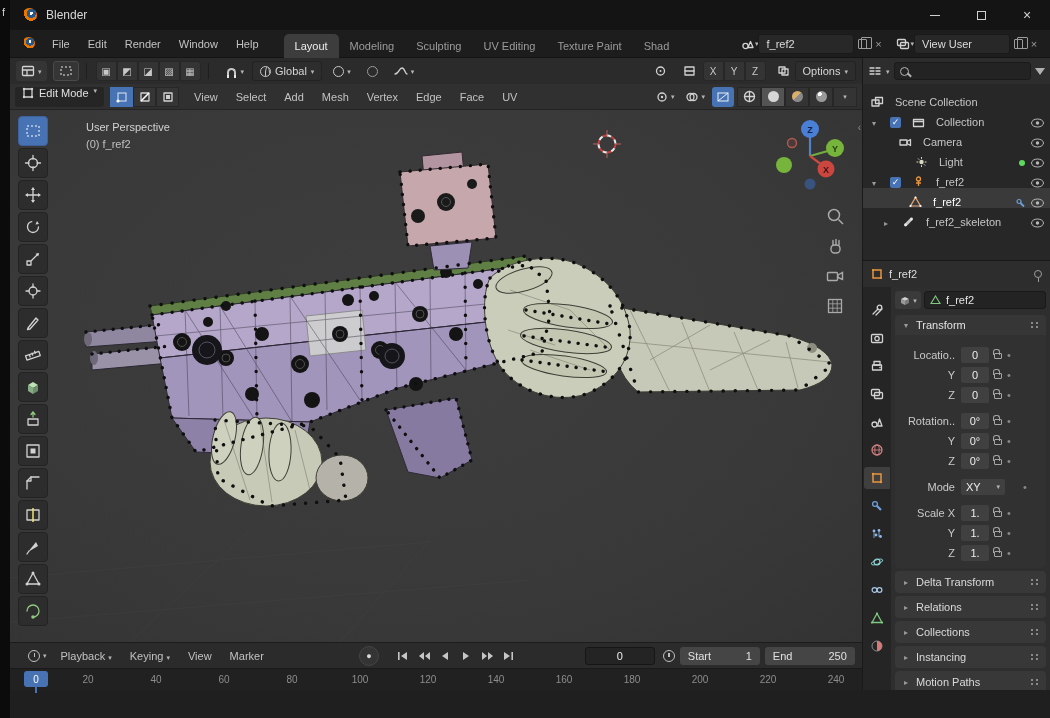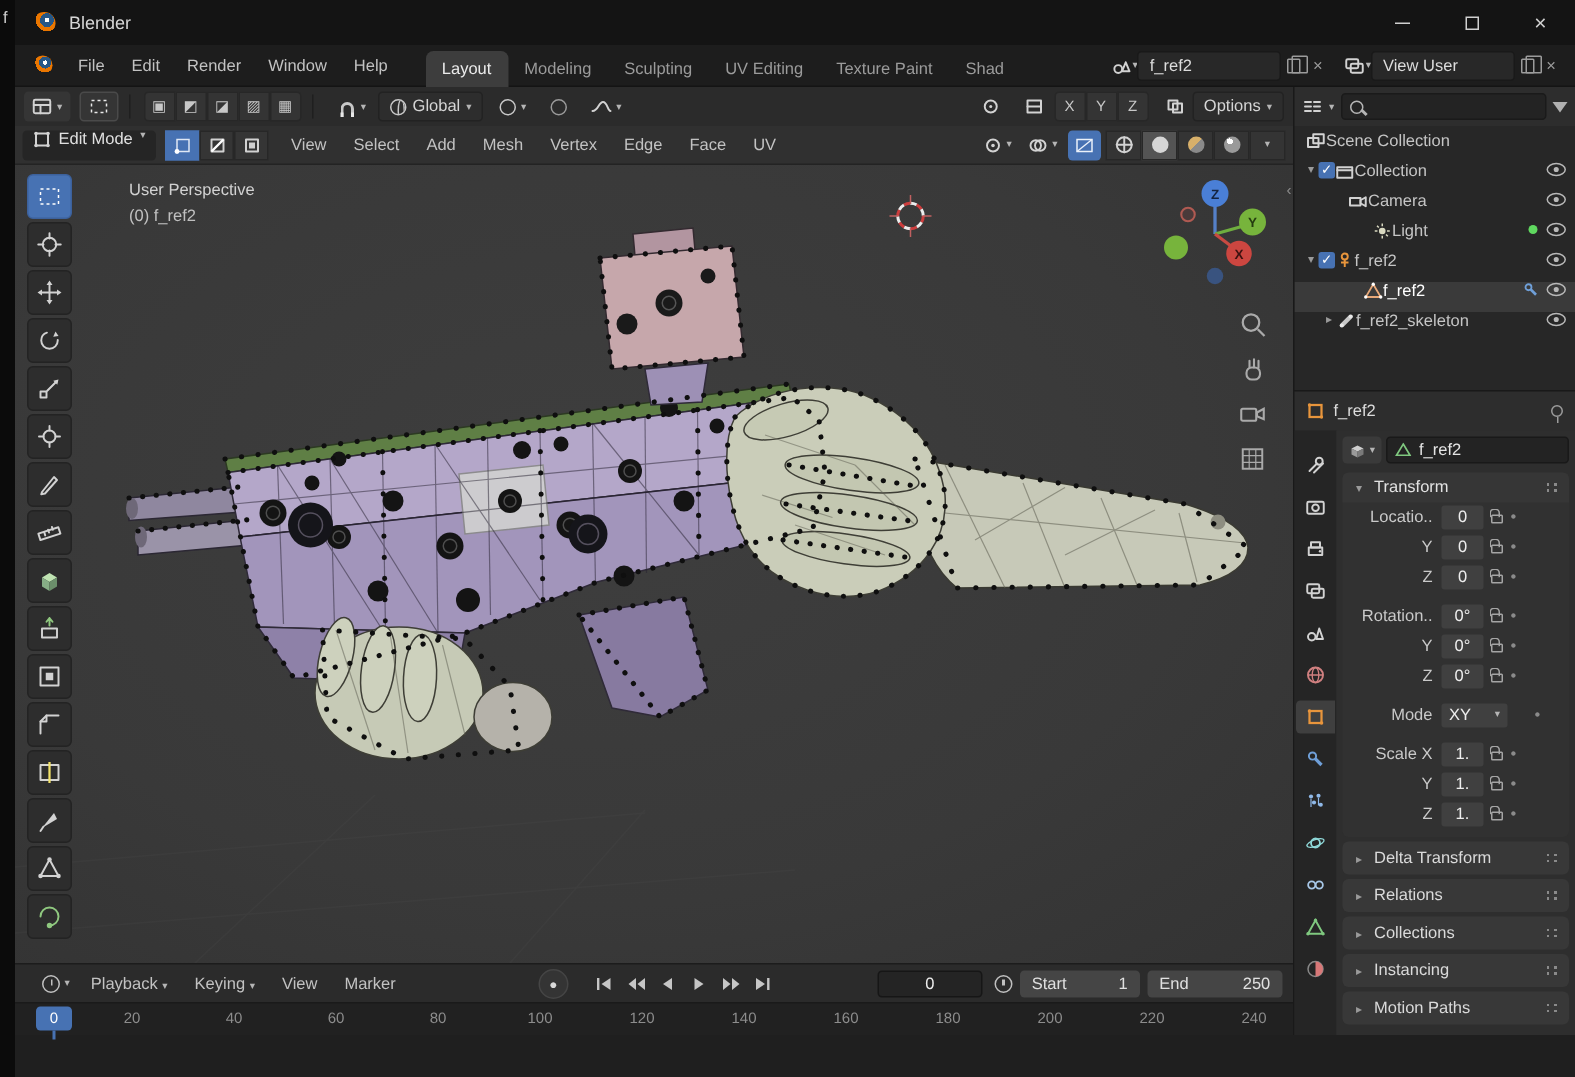--- a/index.html
+++ b/index.html
@@ -71,21 +71,21 @@
 .vplab1{position:absolute;left:76px;top:11px;color:#d2d2d2}
 .vplab2{position:absolute;left:76px;top:28px;color:#c0c0c0}
 .toolcol{position:absolute;left:8px;top:6px;width:32px;height:524px;display:flex;flex-direction:column;gap:2px;overflow:hidden}
 .tool{width:30px;height:30px;background:rgba(44,44,44,.92);border:1px solid #232323;border-radius:4px;display:flex;align-items:center;justify-content:center;flex:0 0 30px}
 .tool.active{background:#4772b3;border-color:#3c619c}
 .gizmo{position:absolute;right:14px;top:6px}
 .vptools{position:absolute;right:17px;top:96px;display:flex;flex-direction:column;gap:10px;align-items:center}
 .regarrow{position:absolute;right:1px;top:12px;color:#8a8a8a;font-size:10px}
 
 .outliner{position:absolute;left:852px;top:84px;width:188px;height:176px;background:#272727;border-left:1px solid #191919;padding-top:4px;overflow:hidden}
-.orow{height:20px;display:flex;align-items:flex-start;padding-right:5px;color:#c5c5c5;gap:0}
+.orow{height:20px;display:flex;align-items:flex-end;padding-right:5px;color:#c5c5c5;gap:11px}
 .orow.sel{background:#3a3a3a;color:#fff}
 .tri{color:#9a9a9a;font-size:8px;width:10px;text-align:center;flex:0 0 10px}
 .cbx{width:11px;height:11px;background:#4772b3;border-radius:2px;color:#fff;font-size:9px;line-height:11px;text-align:center;flex:0 0 11px}
 .eyeic{margin-left:auto}
 
 .props{position:absolute;left:852px;top:260px;width:188px;height:430px;background:#2d2d2d;border-left:1px solid #191919;border-top:1px solid #191919;overflow:hidden}
 .phead{height:26px;display:flex;align-items:center;gap:6px;padding:0 8px;color:#dcdcdc}
 .pin{margin-left:auto;position:relative;width:8px;height:8px;border:1.3px solid #9c9c9c;border-radius:50%}
 .pin::after{content:'';position:absolute;left:3px;top:7px;width:1.4px;height:4px;background:#9c9c9c}
 .ptabs{position:absolute;left:0;top:26px;width:28px;bottom:0;background:#252525;display:flex;flex-direction:column;align-items:center;padding-top:12px;gap:6px}
@@ -870,21 +870,21 @@
             <span>f_ref2</span>
           </span>
         </div>
 
         <div class="panel">
           <div class="panelh">
             <span class="tri">▾</span>
             <span>Transform</span>
             <span class="grip"></span>
           </div>
-          <div class="trow" style="margin-top:0">
+          <div class="trow" style="margin-top:10px">
             <span class="tlabel">Locatio..</span>
             <span class="tfield">0</span>
             <span class="lockw">
                 <span class="lock"></span>
               </span>
             <span class="adot">•</span>
           </div>
           <div class="trow">
             <span class="tlabel">Y</span>
             <span class="tfield">0</span>

